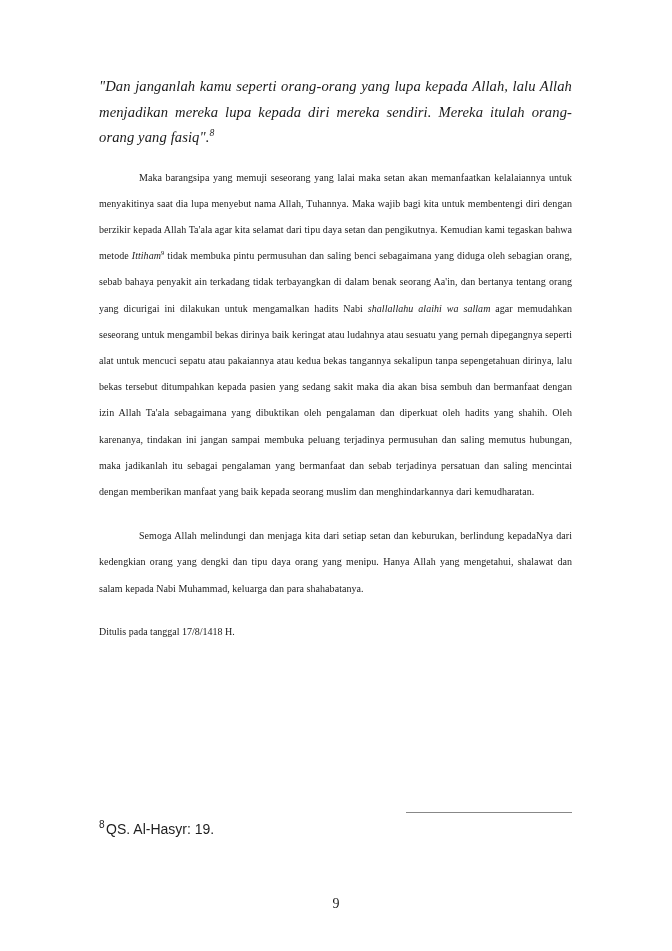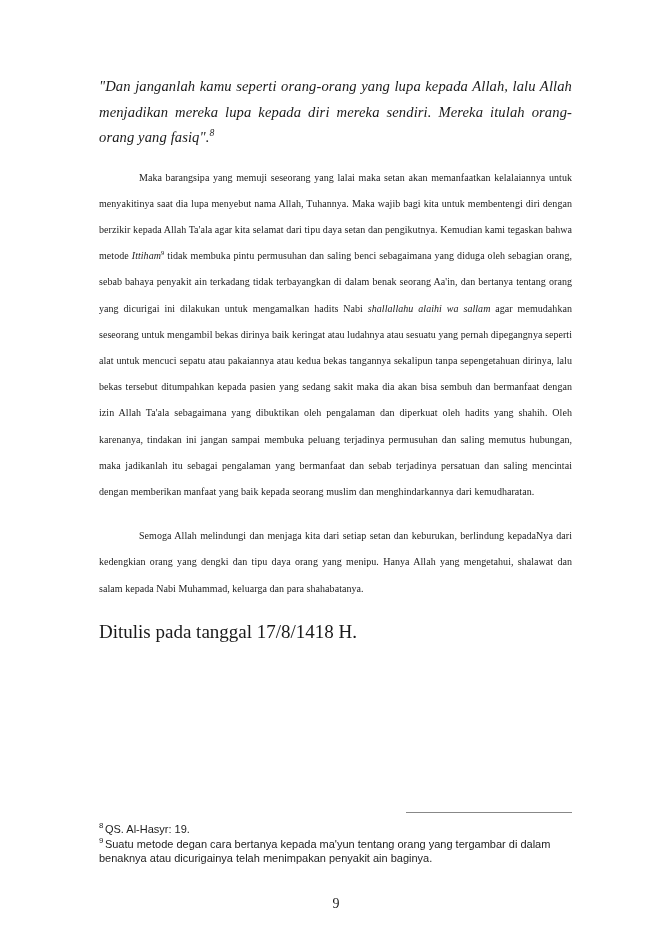--- a/index.html
+++ b/index.html
@@ -51,21 +51,21 @@
     letter-spacing: 0.05px;
   }
   .par-gap-main {
     margin-top: 14px;
   }
   .par-gap-closing {
     margin-top: 18px;
   }
   .date-line {
     font-family: "Liberation Serif", serif;
-    font-size: 19px;
+    font-size: 10px;
     line-height: 26.2px;
     text-align: left;
     margin: 0;
     text-indent: 0;
     margin-top: 17px;
   }
 
   em, .it {
     font-style: italic;
   }
@@ -86,21 +86,21 @@
     height: 0;
     border-top: 1.6px solid #888888;
     width: 166px;
     margin: 0 0 0 307px;
   }
   .footnotes {
     margin-top: 9px;
   }
   .footnote {
     font-family: "Liberation Sans", sans-serif;
-    font-size: 11px;
+    font-size: 14px;
     line-height: 14.6px;
     color: #1d1d1d;
     margin: 0;
     text-align: left;
   }
   .footnote sup {
     font-size: 0.72em;
     margin-right: 1.5px;
   }
 
@@ -130,19 +130,18 @@
     <p class="body-par par-gap-closing">Semoga Allah melindungi dan menjaga kita dari setiap setan dan keburukan, berlindung kepadaNya dari kedengkian orang yang dengki dan tipu daya orang yang menipu. Hanya Allah yang mengetahui, shalawat dan salam kepada Nabi Muhammad, keluarga dan para shahabatanya.</p>
 
     <p class="date-line">Ditulis pada tanggal 17/8/1418 H.</p>
 
   </div>
 
   <div class="footnote-area">
     <div class="footnote-rule"></div>
     <div class="footnotes">
       <p class="footnote"><sup>8</sup><span>QS. Al-Hasyr: 19.</span></p>
-      <p class="footnote"><sup>9</sup><span>Suatu metode degan cara bertanya kepada ma'yun tentang orang yang tergambar di dalam benaknya atau dicurigainya telah menimpakan penyakit ain baginya.</span></p>
     </div>
   </div>
 
   <div class="page-number">9</div>
 
 </div>
 
 </body></html>

